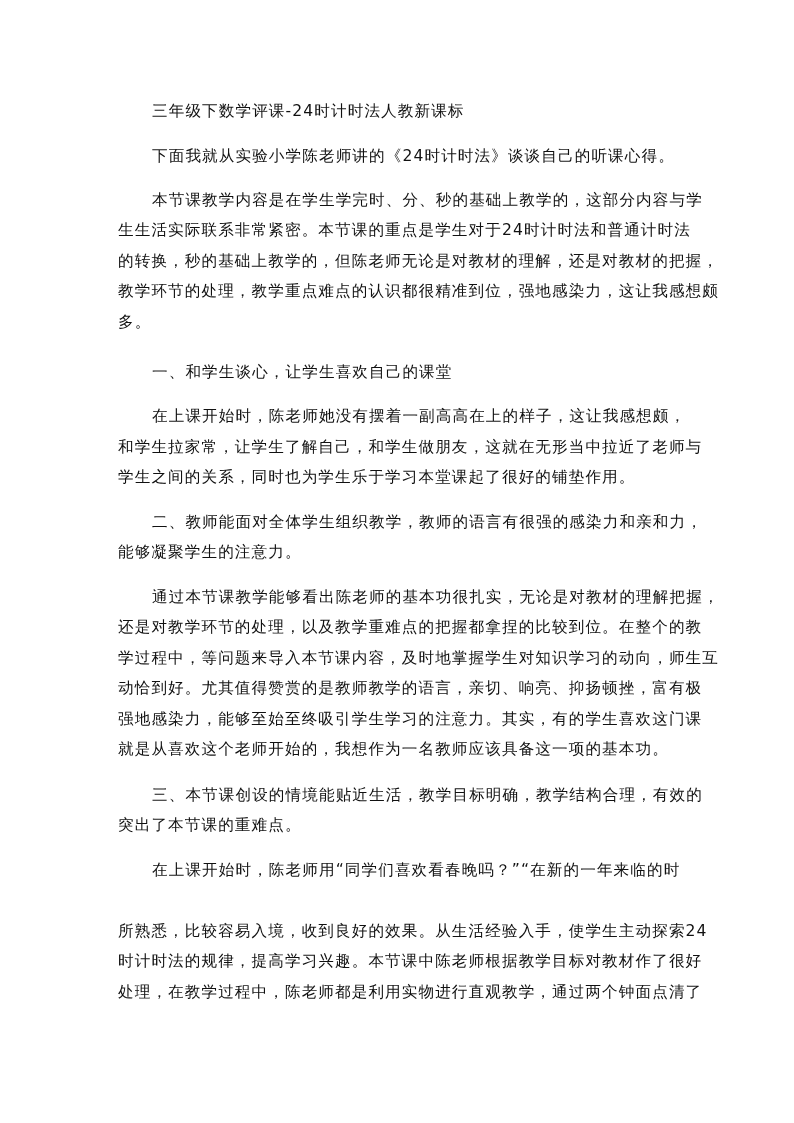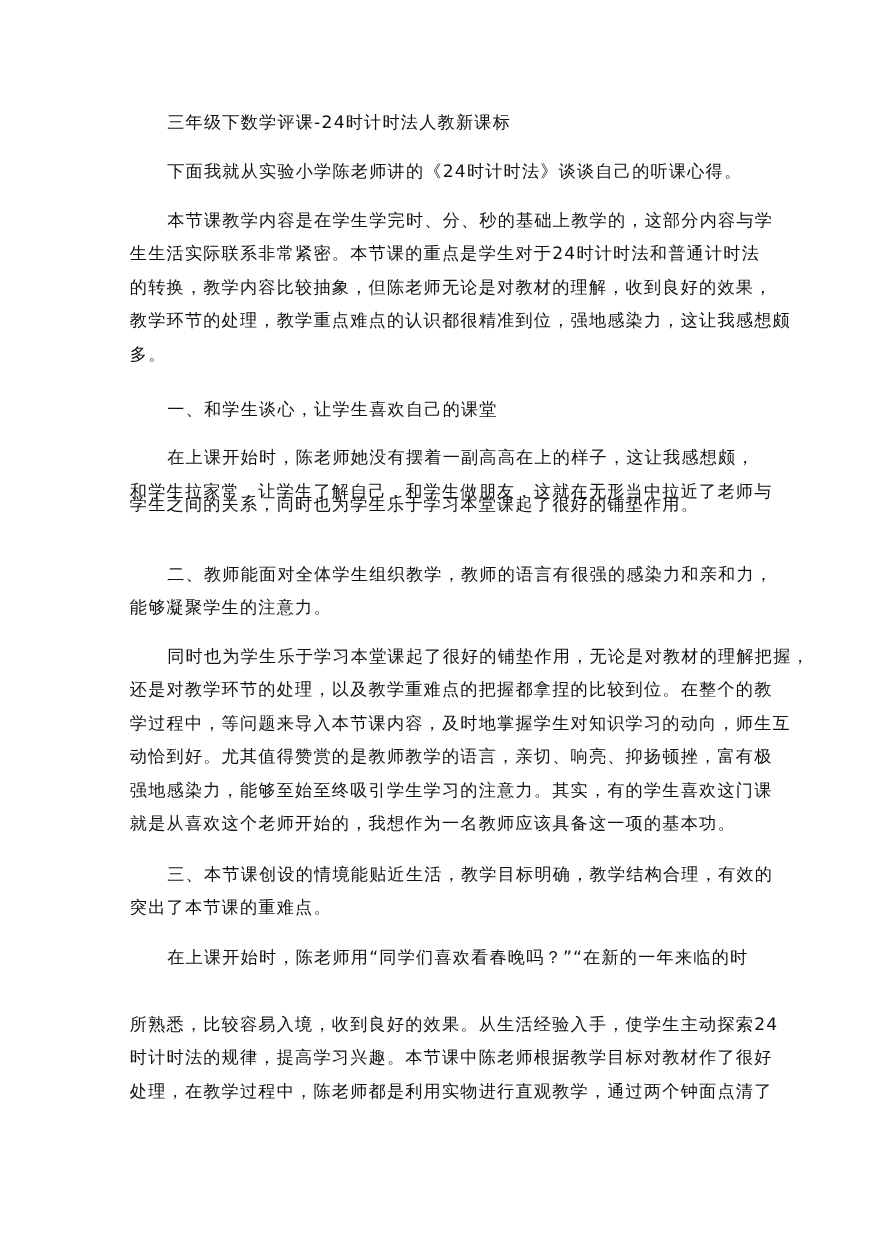--- a/index.html
+++ b/index.html
@@ -14,34 +14,34 @@
 </head>
 <body>
 
 <div class="page">
   <div class="line indent" style="top:101px">三年级下数学评课-24时计时法人教新课标</div>
 
   <div class="line indent" style="top:146px">下面我就从实验小学陈老师讲的《24时计时法》谈谈自己的听课心得。</div>
 
   <div class="line indent justify" style="top:190px">本节课教学内容是在学生学完时、分、秒的基础上教学的，这部分内容与学</div>
   <div class="line justify" style="top:220px">生生活实际联系非常紧密。本节课的重点是学生对于24时计时法和普通计时法</div>
-  <div class="line justify" style="top:251px">的转换，教学内容比较抽象，但陈老师无论是对教材的理解，收到良好的效果，</div>
+  <div class="line justify" style="top:251px">的转换，秒的基础上教学的，但陈老师无论是对教材的理解，还是对教材的把握，</div>
   <div class="line justify" style="top:281px">教学环节的处理，教学重点难点的认识都很精准到位，强地感染力，这让我感想颇</div>
   <div class="line" style="top:312px">多。</div>
 
   <div class="line indent" style="top:362px">一、和学生谈心，让学生喜欢自己的课堂</div>
 
   <div class="line indent justify" style="top:406px">在上课开始时，陈老师她没有摆着一副高高在上的样子，这让我感想颇，</div>
   <div class="line justify" style="top:437px">和学生拉家常，让学生了解自己，和学生做朋友，这就在无形当中拉近了老师与</div>
-  <div class="line" style="top:449px">学生之间的关系，同时也为学生乐于学习本堂课起了很好的铺垫作用。</div>
+  <div class="line" style="top:467px">学生之间的关系，同时也为学生乐于学习本堂课起了很好的铺垫作用。</div>
 
   <div class="line" style="top:542px">能够凝聚学生的注意力。</div>
   <div class="line indent justify" style="top:512px">二、教师能面对全体学生组织教学，教师的语言有很强的感染力和亲和力，</div>
 
-  <div class="line indent justify" style="top:587px">同时也为学生乐于学习本堂课起了很好的铺垫作用，无论是对教材的理解把握，</div>
+  <div class="line indent justify" style="top:587px">通过本节课教学能够看出陈老师的基本功很扎实，无论是对教材的理解把握，</div>
   <div class="line justify" style="top:617px">还是对教学环节的处理，以及教学重难点的把握都拿捏的比较到位。在整个的教</div>
   <div class="line justify" style="top:648px">学过程中，等问题来导入本节课内容，及时地掌握学生对知识学习的动向，师生互</div>
   <div class="line justify" style="top:678px">动恰到好。尤其值得赞赏的是教师教学的语言，亲切、响亮、抑扬顿挫，富有极</div>
   <div class="line justify" style="top:709px">强地感染力，能够至始至终吸引学生学习的注意力。其实，有的学生喜欢这门课</div>
   <div class="line" style="top:739px">就是从喜欢这个老师开始的，我想作为一名教师应该具备这一项的基本功。</div>
 
   <div class="line indent justify" style="top:785px">三、本节课创设的情境能贴近生活，教学目标明确，教学结构合理，有效的</div>
   <div class="line" style="top:815px">突出了本节课的重难点。</div>
 
   <div class="line indent justify" style="top:860px">在上课开始时，陈老师用“同学们喜欢看春晚吗？”“在新的一年来临的时</div>

